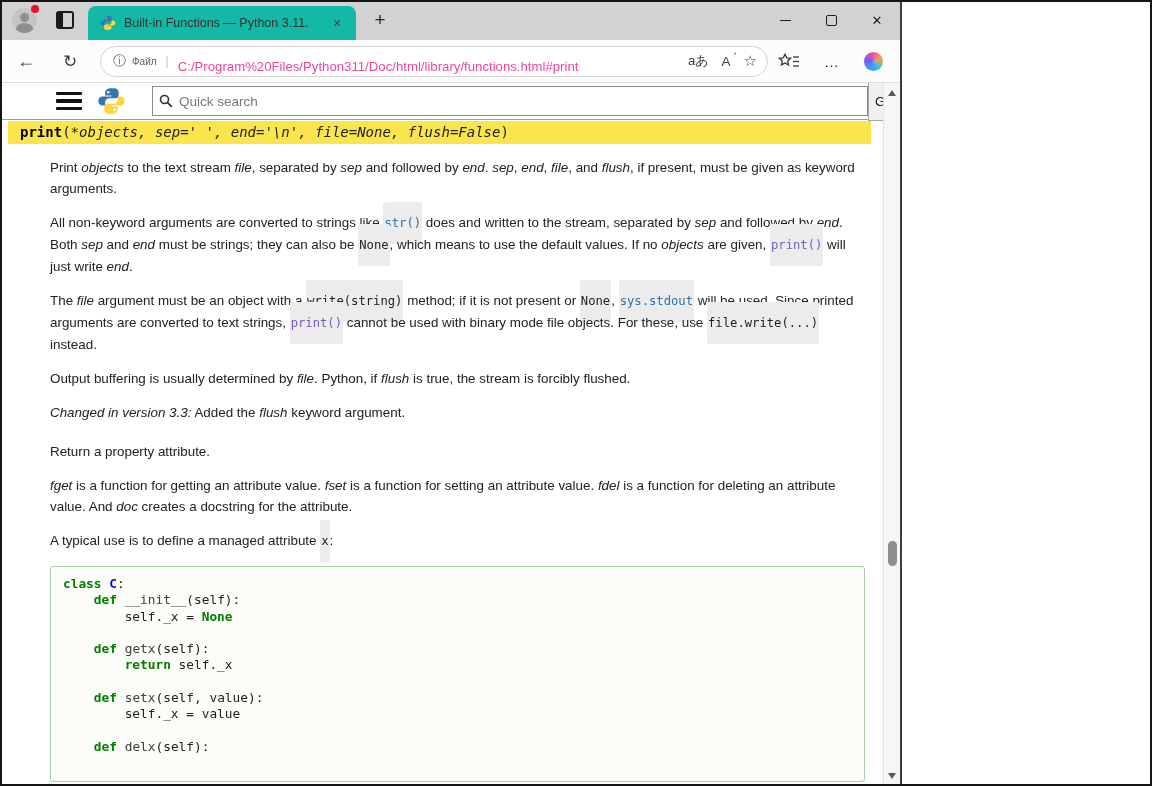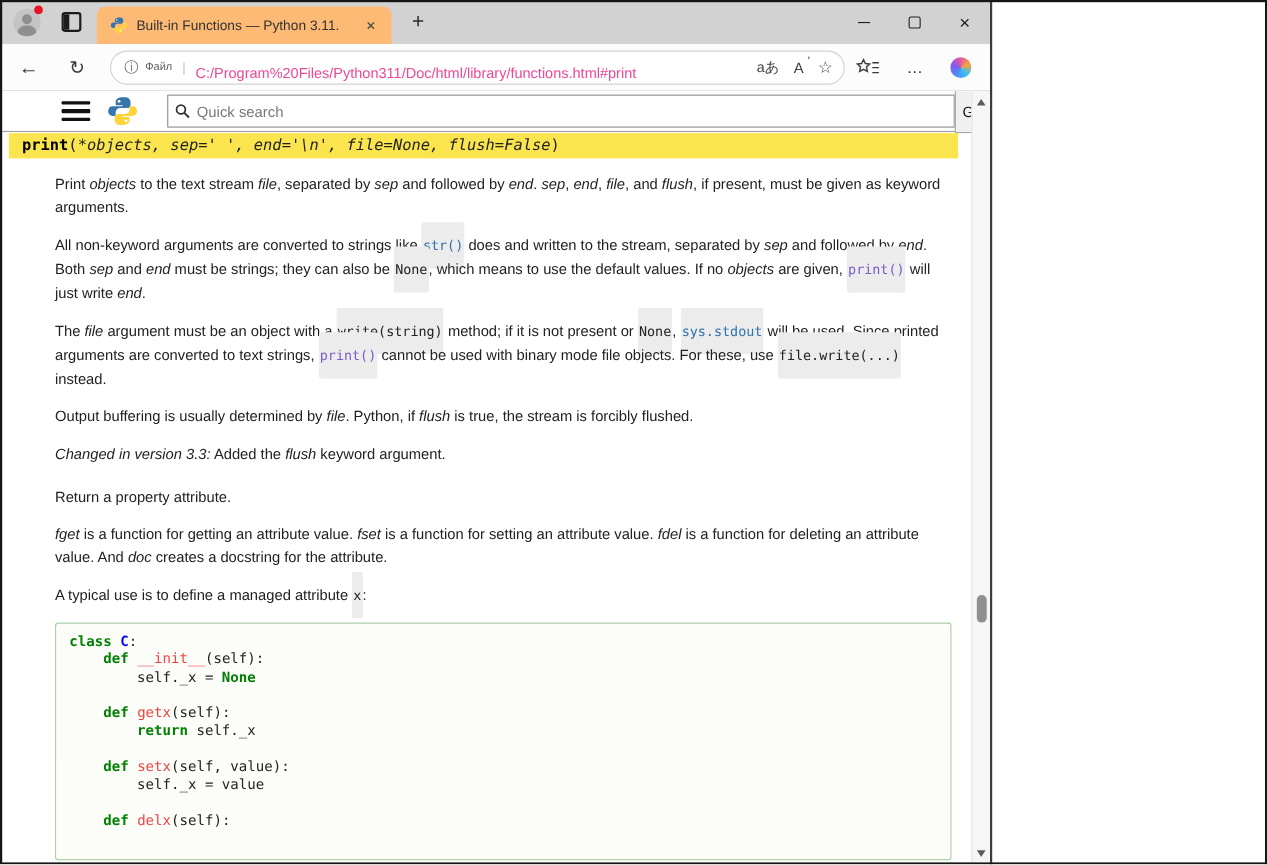--- a/index.html
+++ b/index.html
@@ -12,21 +12,21 @@
   .window { position:absolute; left:0; top:0; width:902px; height:786px; background:#fff; border-right:2px solid #3c3c3c; }
 
   
   .titlebar { position:relative; height:40px; background:#d2d2d2; }
   .avatar { position:absolute; left:12px; top:8px; width:25px; height:25px; border-radius:50%; background:#c4c4c4; overflow:hidden; }
   .avatar .head { position:absolute; left:8px; top:5px; width:9px; height:9px; border-radius:50%; background:#8f8f8f; }
   .avatar .body { position:absolute; left:4px; top:15px; width:17px; height:12px; border-radius:50%; background:#8f8f8f; }
   .avatar-dot { position:absolute; left:31px; top:5px; width:8px; height:8px; border-radius:50%; background:#e81224; z-index:2; }
   .vtabs { position:absolute; left:56px; top:11px; width:18px; height:18px; border:2px solid #1c1c1c; border-radius:3px; }
   .vtabs::before { content:""; position:absolute; left:0; top:0; width:5px; height:100%; background:#1c1c1c; }
-  .tab { position:absolute; left:88px; top:6px; width:268px; height:34px; background:#fdba74; border-radius:8px 8px 0 0; display:flex; align-items:center; padding:0 10px 0 12px; }
+  .tab { position:absolute; left:88px; top:6px; width:268px; height:34px; background:#14b8a6; border-radius:8px 8px 0 0; display:flex; align-items:center; padding:0 10px 0 12px; }
   .tab-title { flex:1; font-size:12.5px; color:#333; white-space:nowrap; overflow:hidden; margin-left:8px; }
   .tab-close { width:18px; height:18px; font-size:11px; color:#444; display:flex; align-items:center; justify-content:center; border-radius:4px; }
   .newtab { position:absolute; left:368px; top:8px; width:24px; height:24px; font-size:19px; font-weight:300; color:#2c2c2c; display:flex; align-items:center; justify-content:center; }
   .wincontrols { position:absolute; right:0; top:0; height:40px; display:flex; }
   .wc { width:46px; height:40px; display:flex; align-items:center; justify-content:center; color:#1f1f1f; font-size:13px; }
   .min-glyph { width:11px; height:1px; background:#1f1f1f; display:block; }
   .max-glyph { width:11px; height:11px; border:1.2px solid #1f1f1f; border-radius:2px; display:block; }
 
   
   .toolbar { position:relative; height:43px; background:#fcfcfc; border-bottom:1px solid #dedede; display:flex; align-items:center; }
@@ -65,21 +65,21 @@
   dd p { margin:13px 0; line-height:21px; }
 
   .sg-i { font-style:italic; }
   .sg-c, .sg-cl, .sg-clv { font-family:"DejaVu Sans Mono",monospace; font-size:12.2px; background:#ececec; padding:14px 1px; border-radius:2px; }
   .sg-cl { color:#2f72ad; }
   .sg-clv { color:#7a5cc5; }
   .sg-sigb { font-weight:bold; color:#000; }
   .sg-sigi { font-style:italic; }
   .sg-k { color:#008000; font-weight:bold; }
   .sg-nc { color:#0000ff; font-weight:bold; }
-  .sg-nf { color:#ef4444; }
+  .sg-nf { color:#404040; }
 
   pre.codeblock { margin:14px 0 0 0; padding:9px 12px; background:#fcfdf9; border:1px solid #abceab; border-radius:3px;
     font-family:"DejaVu Sans Mono",monospace; font-size:12.8px; line-height:16.3px; color:#222; overflow:hidden; }
 
   
   .scrollbar { position:absolute; right:0; top:0; bottom:0; width:17px; background:#f6f6f6; border-left:1px solid #e4e4e4; }
   .sb-up, .sb-down { position:absolute; left:4px; width:0; height:0; border-left:4.5px solid transparent; border-right:4.5px solid transparent; }
   .sb-up { top:7px; border-bottom:6px solid #5c5c5c; }
   .sb-down { bottom:7px; border-top:6px solid #5c5c5c; }
   .sb-thumb { position:absolute; left:4px; top:458px; width:9px; height:25px; border-radius:5px; background:#8f8f8f; }

